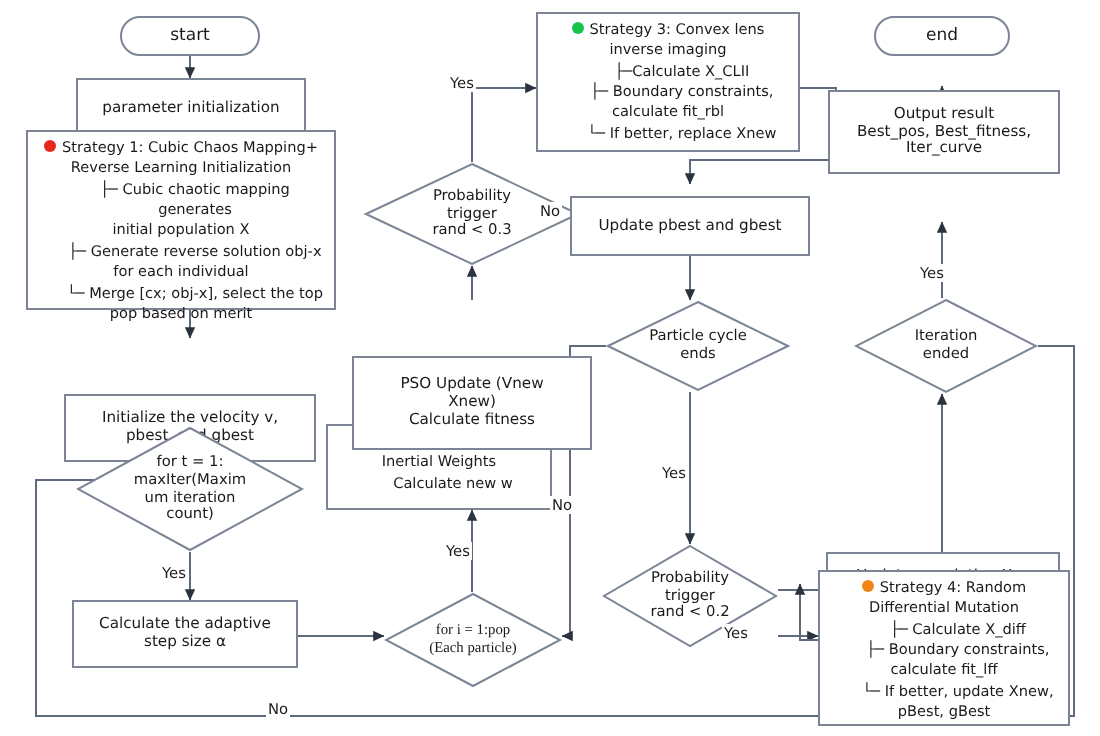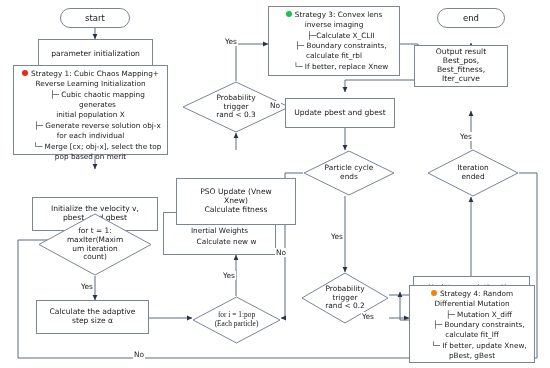--- a/index.html
+++ b/index.html
@@ -219,21 +219,21 @@
         <span class="dot" style="background:#18c44a;"></span><span>Strategy 3: Convex lens</span>
       </div>
       <div>inverse imaging</div>
       <div class="ind">├─Calculate X_CLII</div>
       <div class="ind">├─ Boundary constraints,</div>
       <div>calculate fit_rbl</div>
       <div class="ind">└─ If better, replace Xnew</div>
     </div>
   </div>
 
-  <div class="node process" style="left:285px;top:98px;width:110px;height:19px;">
+  <div class="node process" style="left:285px;top:98px;width:120px;height:19px;">
     <span>Update pbest and gbest</span>
   </div>
 
   <div class="diamond-wrap" style="left:303px;top:150px;width:92px;height:46px;">
     <svg width="92" height="46" viewBox="0 0 92 46">
       <polygon points="46,1 91,23 46,45 1,23" fill="#ffffff" stroke="#7b8596" stroke-width="1"></polygon>
     </svg>
     <div class="diamond-text" style="white-space:pre-line;">Particle cycle
 ends</div>
   </div>
@@ -244,21 +244,21 @@
     </svg>
     <div class="diamond-text" style="white-space:pre-line;">Probability
 trigger
 rand &lt; 0.2</div>
   </div>
 
   <div class="node terminal" style="left:437px;top:8px;width:68px;height:20px;align-items:center;">
     <span>end</span>
   </div>
 
-  <div class="node process" style="left:414px;top:45px;width:94px;height:42px;white-space:pre-line;">
+  <div class="node process" style="left:414px;top:45px;width:116px;height:42px;white-space:pre-line;">
     <span>Output result
 Best_pos, Best_fitness,
 Iter_curve</span>
   </div>
 
   <div class="diamond-wrap" style="left:427px;top:149px;width:92px;height:48px;">
     <svg width="92" height="48" viewBox="0 0 92 48">
       <polygon points="46,1 91,24 46,47 1,24" fill="#ffffff" stroke="#7b8596" stroke-width="1"></polygon>
     </svg>
     <div class="diamond-text" style="white-space:pre-line;">Iteration
@@ -269,21 +269,21 @@
     <span>Update population X =
 Xnew, V = Vnew</span>
   </div>
 
   <div class="node strategy" style="left:409px;top:285px;width:126px;height:78px;">
     <div class="body">
       <div>
         <span class="dot" style="background:#f08416;"></span><span>Strategy 4: Random</span>
       </div>
       <div>Differential Mutation</div>
-      <div class="ind">├─ Mutation X_diff</div>
+      <div class="ind">├─ Calculate X_diff</div>
       <div class="ind">├─ Boundary constraints,</div>
       <div>calculate fit_lff</div>
       <div class="ind">└─ If better, update Xnew,</div>
       <div>pBest, gBest</div>
     </div>
   </div>
 
   <span class="lbl" style="left:224px;top:37px;">Yes</span>
   <span class="lbl" style="left:269px;top:101px;">No</span>
   <span class="lbl" style="left:80px;top:282px;">Yes</span>

